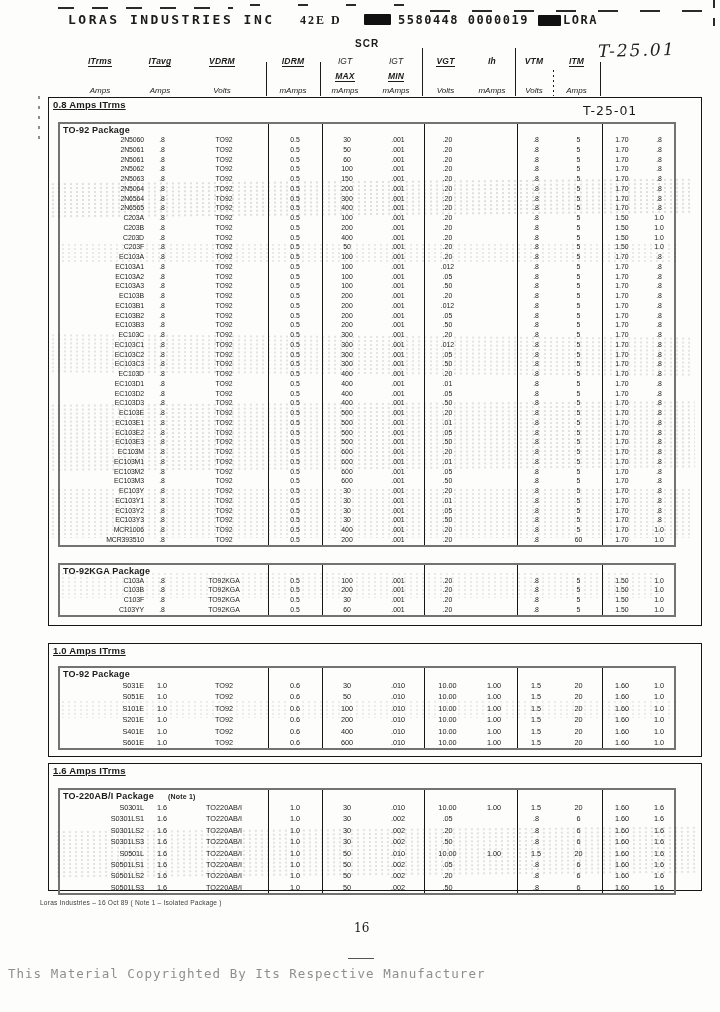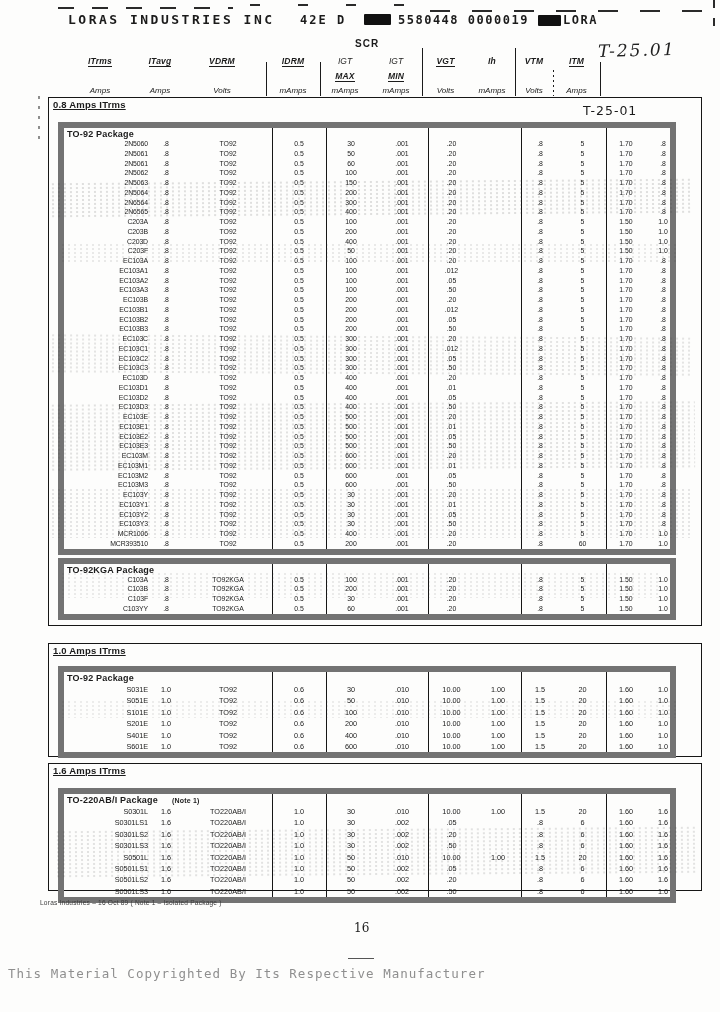--- a/index.html
+++ b/index.html
@@ -9,21 +9,21 @@
   
   .hdash{position:absolute;height:2px;background:repeating-linear-gradient(90deg,#2a2a2a 0 16px,transparent 16px 34px);}
   .hdash.a{left:58px;top:7px;width:175px;}
   .hdash.b{left:250px;top:4px;width:160px;background:repeating-linear-gradient(90deg,#2a2a2a 0 10px,transparent 10px 48px);}
   .hdash.c{left:430px;top:10px;width:285px;background:repeating-linear-gradient(90deg,#2a2a2a 0 20px,transparent 20px 42px);}
   .vdash{position:absolute;width:2px;background:repeating-linear-gradient(180deg,#2a2a2a 0 8px,transparent 8px 18px);}
   .vdash.r{left:713px;top:0;height:34px;}
 
   .masthead{position:absolute;left:0;top:12px;width:720px;height:18px;font-family:"DejaVu Sans Mono",monospace;font-weight:bold;}
   .company{position:absolute;left:68px;top:0;font-size:13px;letter-spacing:2.5px;}
-  .doccode{position:absolute;left:300px;top:1px;font-size:12px;letter-spacing:2px;}
+  .doccode{position:absolute;left:300px;top:1px;font-size:12px;letter-spacing:2px;font-family:Liberation Serif, serif;}
   .inkmark{position:absolute;background:#111;}
   .ink1{left:364px;top:2px;width:27px;height:11px;border-radius:1px;}
   .ink2{left:538px;top:3px;width:23px;height:11px;border-radius:1px;}
   .docnum{position:absolute;left:398px;top:1px;font-size:12px;letter-spacing:1.5px;}
   .docsuffix{position:absolute;left:563px;top:1px;font-size:12px;letter-spacing:1.5px;}
 
   .scr-title{position:absolute;left:355px;top:38px;font-size:10px;font-weight:bold;letter-spacing:1px;}
   .handwritten{position:absolute;left:598px;top:40px;font-family:"DejaVu Serif",serif;font-style:italic;font-size:17px;letter-spacing:2px;transform:rotate(-1.5deg);color:#222;}
 
   
@@ -43,21 +43,21 @@
   .hl6{left:600px;top:62px;height:34px;}
 
   
   .section{position:absolute;left:48px;width:652px;border:1.6px solid #161616;background:transparent;}
   .s1{top:97px;height:527px;}
   .s2{top:643px;height:112px;}
   .s3{top:763px;height:126px;}
   .sec-title{position:absolute;left:4px;top:1px;font-size:9.5px;font-weight:bold;letter-spacing:.2px;text-decoration:underline;}
   .corner-label{position:absolute;left:534px;top:5px;font-size:12.5px;letter-spacing:1px;font-family:"DejaVu Sans",sans-serif;}
 
-  .gbox{position:relative;margin-left:9px;margin-right:25px;border:6px solid #737373;}
+  .gbox{position:relative;margin-left:9px;margin-right:25px;border:2px solid #737373;}
   .g-label{font-size:9px;font-weight:bold;padding:1px 0 1px 3px;letter-spacing:.2px;}
   .g-label .note{font-weight:bold;font-size:7px;margin-left:14px;}
   .trow{display:grid;grid-template-columns:84px 36px 88px 54px 50px 52px 47px 46px 38px 47px 40px 34px;}
   .dense .trow{height:9.75px;font-size:6.9px;line-height:9.75px;}
   .dense .g-label{font-size:9px;padding-top:1px;padding-bottom:0;}
   .mid .trow{height:11.4px;font-size:7.3px;line-height:11.4px;}
   .c{text-align:center;white-space:nowrap;overflow:visible;}
   .c0{text-align:right;padding-left:3px;letter-spacing:-.1px;}
   .vsep{position:absolute;top:0;bottom:0;width:1px;background:#161616;}
 
@@ -746,21 +746,21 @@
             <span class="c c4">200</span>
             <span class="c c5">.001</span>
             <span class="c c6">.20</span>
             <span class="c c7"></span>
             <span class="c c8">.8</span>
             <span class="c c9">60</span>
             <span class="c c10">1.70</span>
             <span class="c c11">1.0</span>
           </div>
         </div>
-        <div class="gbox dense" style="margin-top: 3px;">
+        <div class="gbox dense" style="margin-top: 16px;">
           <div class="g-label">TO-92KGA Package</div>
           <div class="vsep" style="left: 208px;"></div>
           <div class="vsep" style="left: 262px;"></div>
           <div class="vsep" style="left: 364px;"></div>
           <div class="vsep" style="left: 457px;"></div>
           <div class="vsep" style="left: 542px;"></div>
           <div class="trow">
             <span class="c c0">C103A</span>
             <span class="c c1">.8</span>
             <span class="c c2">TO92KGA</span>

